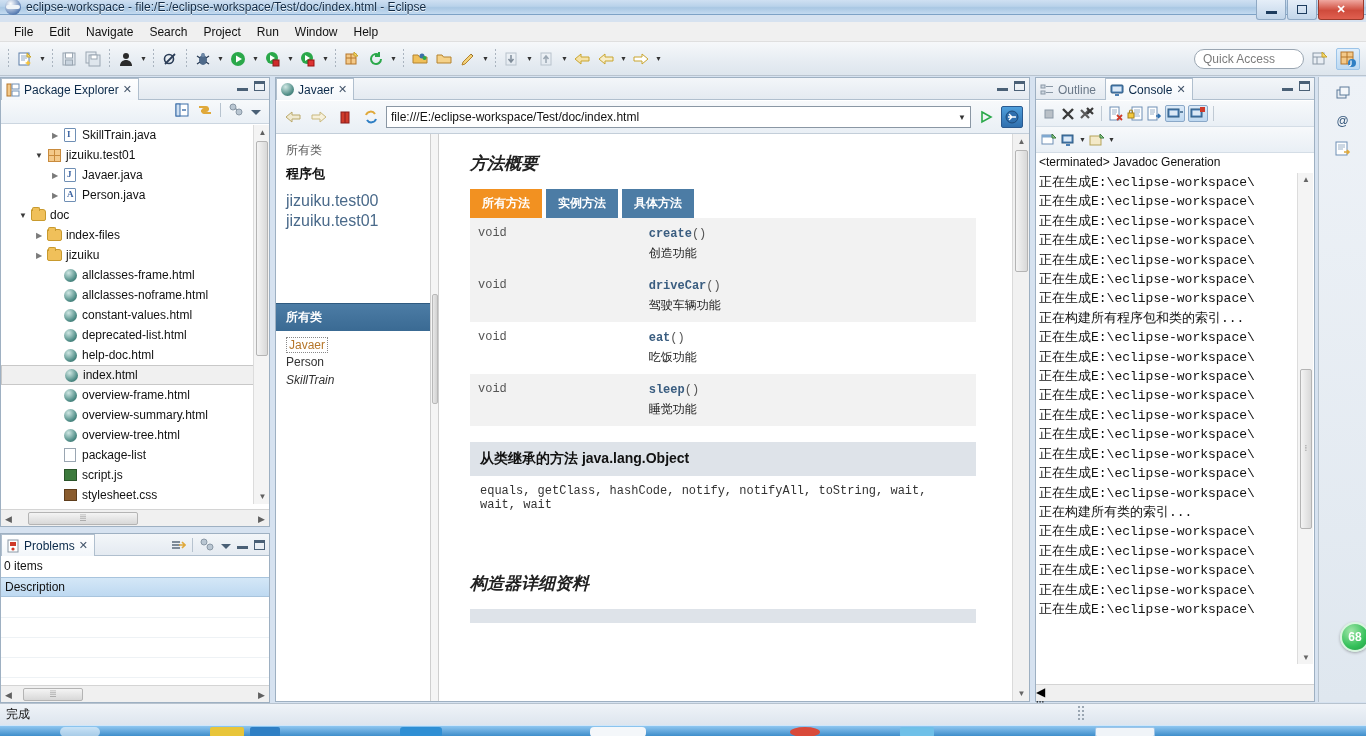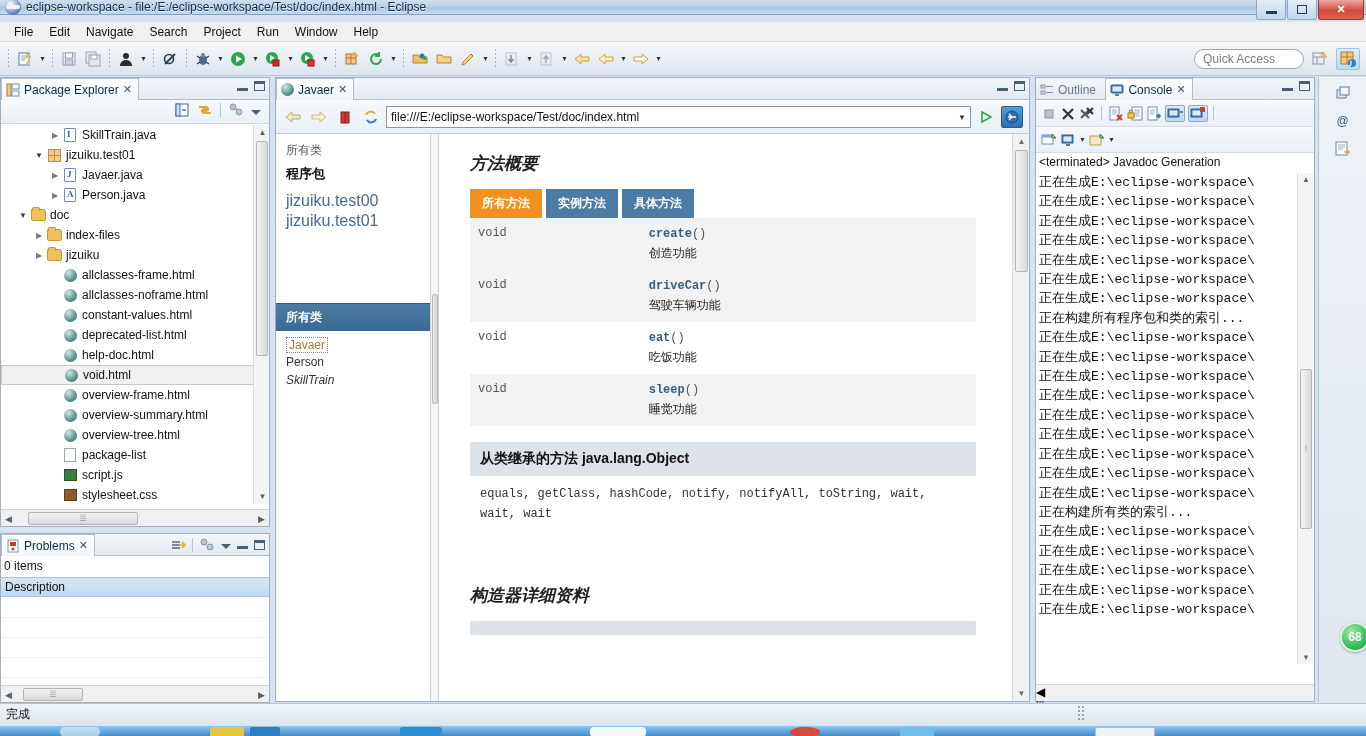--- a/index.html
+++ b/index.html
@@ -174,21 +174,21 @@
   .jtable th{background:#dee3e9;text-align:left;font-size:12px;font-weight:bold;color:#222;padding:6px 8px;}
   .jtable td{padding:8px 8px;font-size:12px;vertical-align:top;}
   .jtable tr.alt td{background:#f2f2f2;}
   .jtable tr.reg td{background:#fff;}
   .mono{font-family:"Liberation Mono",monospace;font-size:12px;color:#555;}
   .mname{font-family:"Liberation Mono",monospace;font-size:12px;color:#3a5d80;font-weight:bold;}
   .mdesc{font-size:12px;color:#222;padding-top:4px;}
   .inherit-hdr{margin-left:10px;width:506px;background:#dee3e9;padding:8px 10px;
                font-size:14px;font-weight:bold;color:#111;}
   .inherit-body{margin-left:10px;width:506px;background:#fff;padding:8px 10px;
-                font-family:"Liberation Mono",monospace;font-size:12px;color:#333;line-height:20px;}
+                font-family:"Liberation Mono",monospace;font-size:12px;color:#333;line-height:14px;}
   .doc-vscroll{position:absolute;right:0;top:0;bottom:0;width:17px;background:#f1f1f1;border-left:1px solid #dadada;}
 
   
   #consolepanel{ left:1035px; top:77px; width:280px; height:625px; border:1px solid #9eb0c2; background:#fff;}
   #ctoolbar1{position:absolute;left:0;top:23px;width:100%;height:26px;
              background:linear-gradient(to bottom,#f7f9fb,#e9eff5);border-bottom:1px solid #d4dde6;
              display:flex;align-items:center;padding-left:5px;gap:3px;}
   #ctoolbar2{position:absolute;left:0;top:49px;width:100%;height:26px;
              background:linear-gradient(to bottom,#f7f9fb,#e9eff5);border-bottom:1px solid #d4dde6;
              display:flex;align-items:center;padding-left:5px;gap:3px;}
@@ -563,21 +563,21 @@
           <span class="globe"></span>
         </span>
         <span>help-doc.html</span>
       </div>
       <div class="trow sel">
         <span style="display: inline-block; width: 48px;"></span>
         <span class="tarrow"></span>
         <span class="ticon">
           <span class="globe"></span>
         </span>
-        <span>void.html</span>
+        <span>index.html</span>
       </div>
       <div class="trow">
         <span style="display: inline-block; width: 48px;"></span>
         <span class="tarrow"></span>
         <span class="ticon">
           <span class="globe"></span>
         </span>
         <span>overview-frame.html</span>
       </div>
       <div class="trow">

